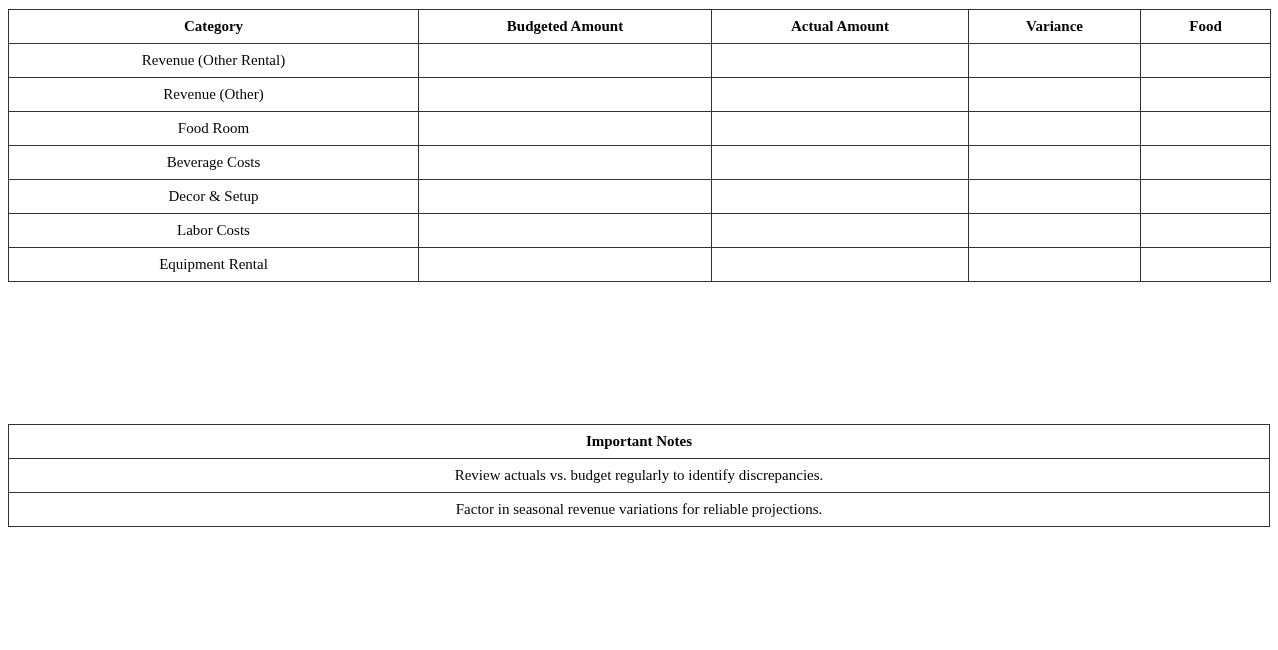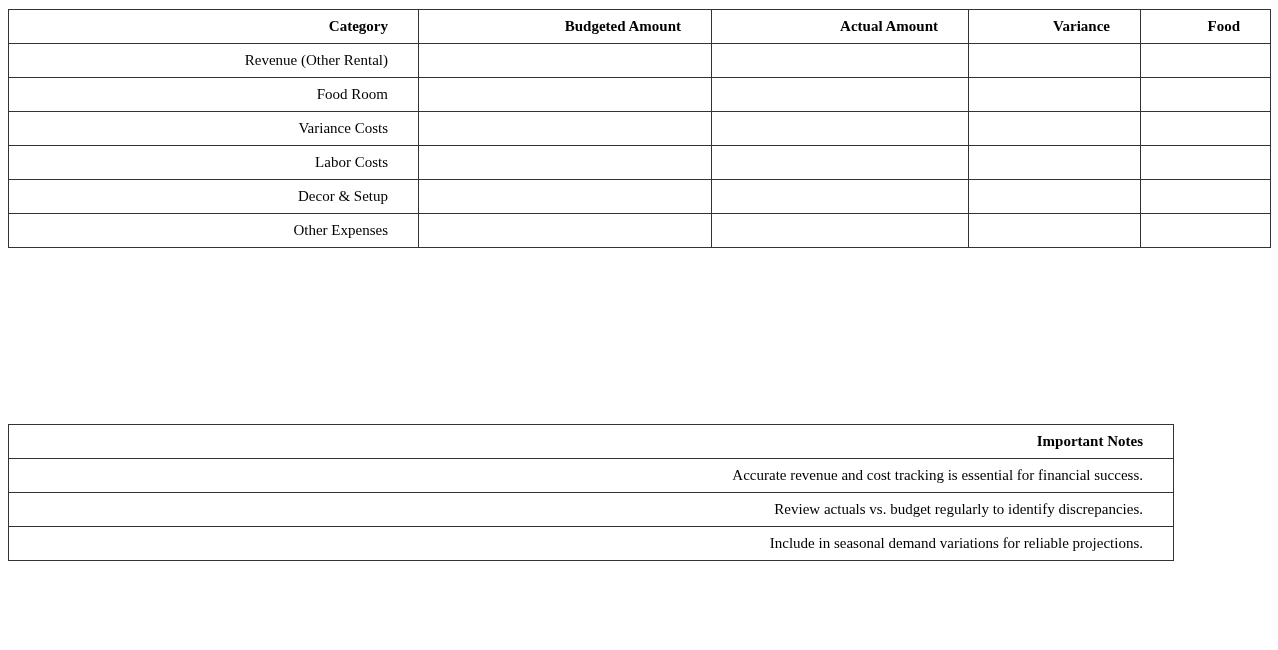--- a/index.html
+++ b/index.html
@@ -5,28 +5,28 @@
   html, body { margin: 0; padding: 0; background: #ffffff; }
   body {
     width: 1278px; height: 650px; overflow: hidden;
     font-family: "Liberation Serif", serif;
     font-size: 15px; color: #000;
   }
   table {
     border-collapse: collapse;
     position: absolute;
     left: 8px;
-    width: 1166px;
+    width: 1262px;
     table-layout: fixed;
   }
   td, th {
     border: 1px solid #333333;
     height: 34px;
     padding: 0 30px;
-    text-align: right;
+    text-align: center;
     vertical-align: middle;
     box-sizing: border-box;
     margin-left: 20px;
   }
   th { font-weight: bold; }
   #budget-table { top: 9px; }
   #notes-table { top: 424px; }
   .bold { font-weight: bold; }
 </style>
 </head>
@@ -51,65 +51,69 @@
   </thead>
   <tbody>
     <tr>
       <td>Revenue (Other Rental)</td>
       <td></td>
       <td></td>
       <td></td>
       <td></td>
     </tr>
     <tr>
+      <td>Revenue (Other)</td>
+      <td></td>
+      <td></td>
+      <td></td>
+      <td></td>
+    </tr>
+    <tr>
       <td>Food Room</td>
       <td></td>
       <td></td>
       <td></td>
       <td></td>
     </tr>
     <tr>
-      <td>Variance Costs</td>
+      <td>Beverage Costs</td>
+      <td></td>
+      <td></td>
+      <td></td>
+      <td></td>
+    </tr>
+    <tr>
+      <td>Decor &amp; Setup</td>
       <td></td>
       <td></td>
       <td></td>
       <td></td>
     </tr>
     <tr>
       <td>Labor Costs</td>
       <td></td>
       <td></td>
       <td></td>
       <td></td>
     </tr>
     <tr>
-      <td>Decor &amp; Setup</td>
-      <td></td>
-      <td></td>
-      <td></td>
-      <td></td>
-    </tr>
-    <tr>
-      <td>Other Expenses</td>
+      <td>Equipment Rental</td>
       <td></td>
       <td></td>
       <td></td>
       <td></td>
     </tr>
   </tbody>
 </table>
 
 <table id="notes-table">
   <tbody>
     <tr>
       <td class="bold">Important Notes</td>
     </tr>
     <tr>
-      <td>Accurate revenue and cost tracking is essential for financial success.</td>
-    </tr>
-    <tr>
       <td>Review actuals vs. budget regularly to identify discrepancies.</td>
     </tr>
     <tr>
-      <td>Include in seasonal demand variations for reliable projections.</td>
+      <td>Factor in seasonal revenue variations for reliable projections.</td>
     </tr>
   </tbody>
 </table>
 
 </body></html>

